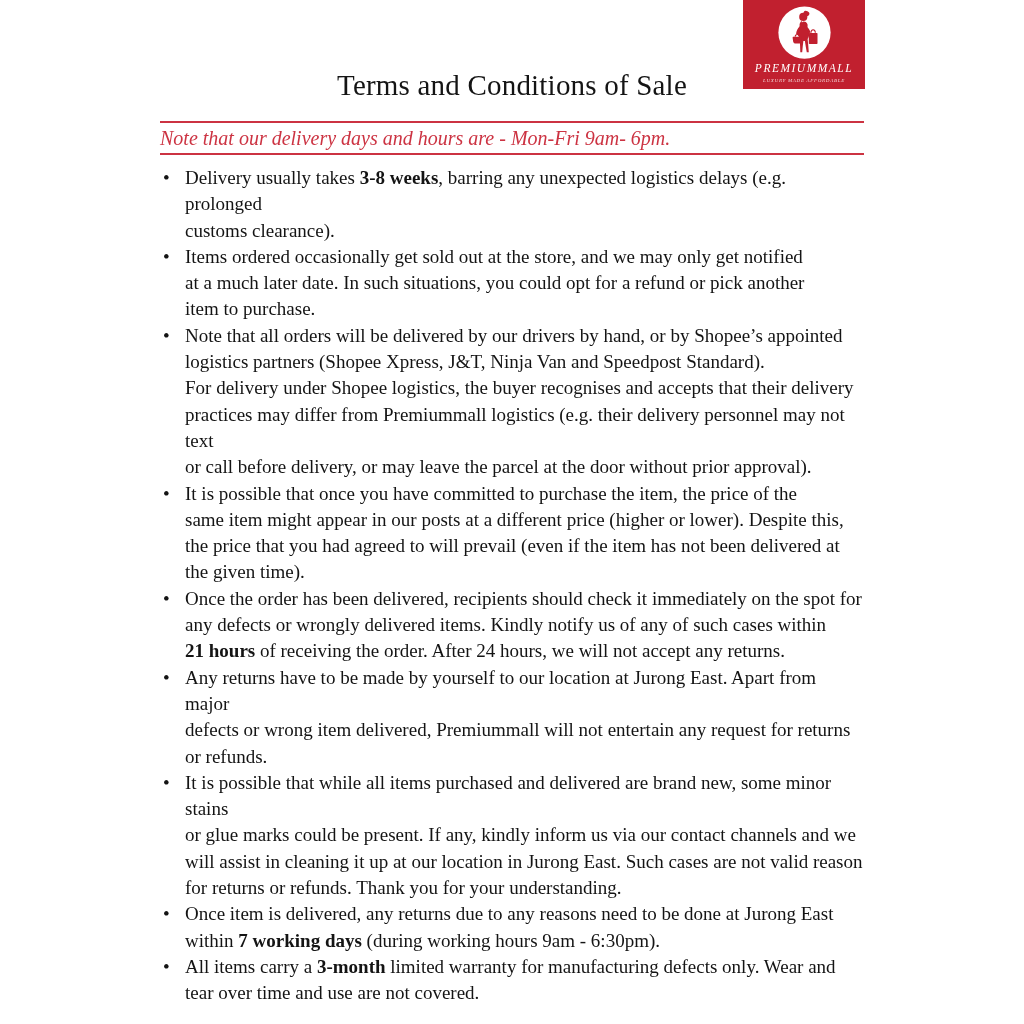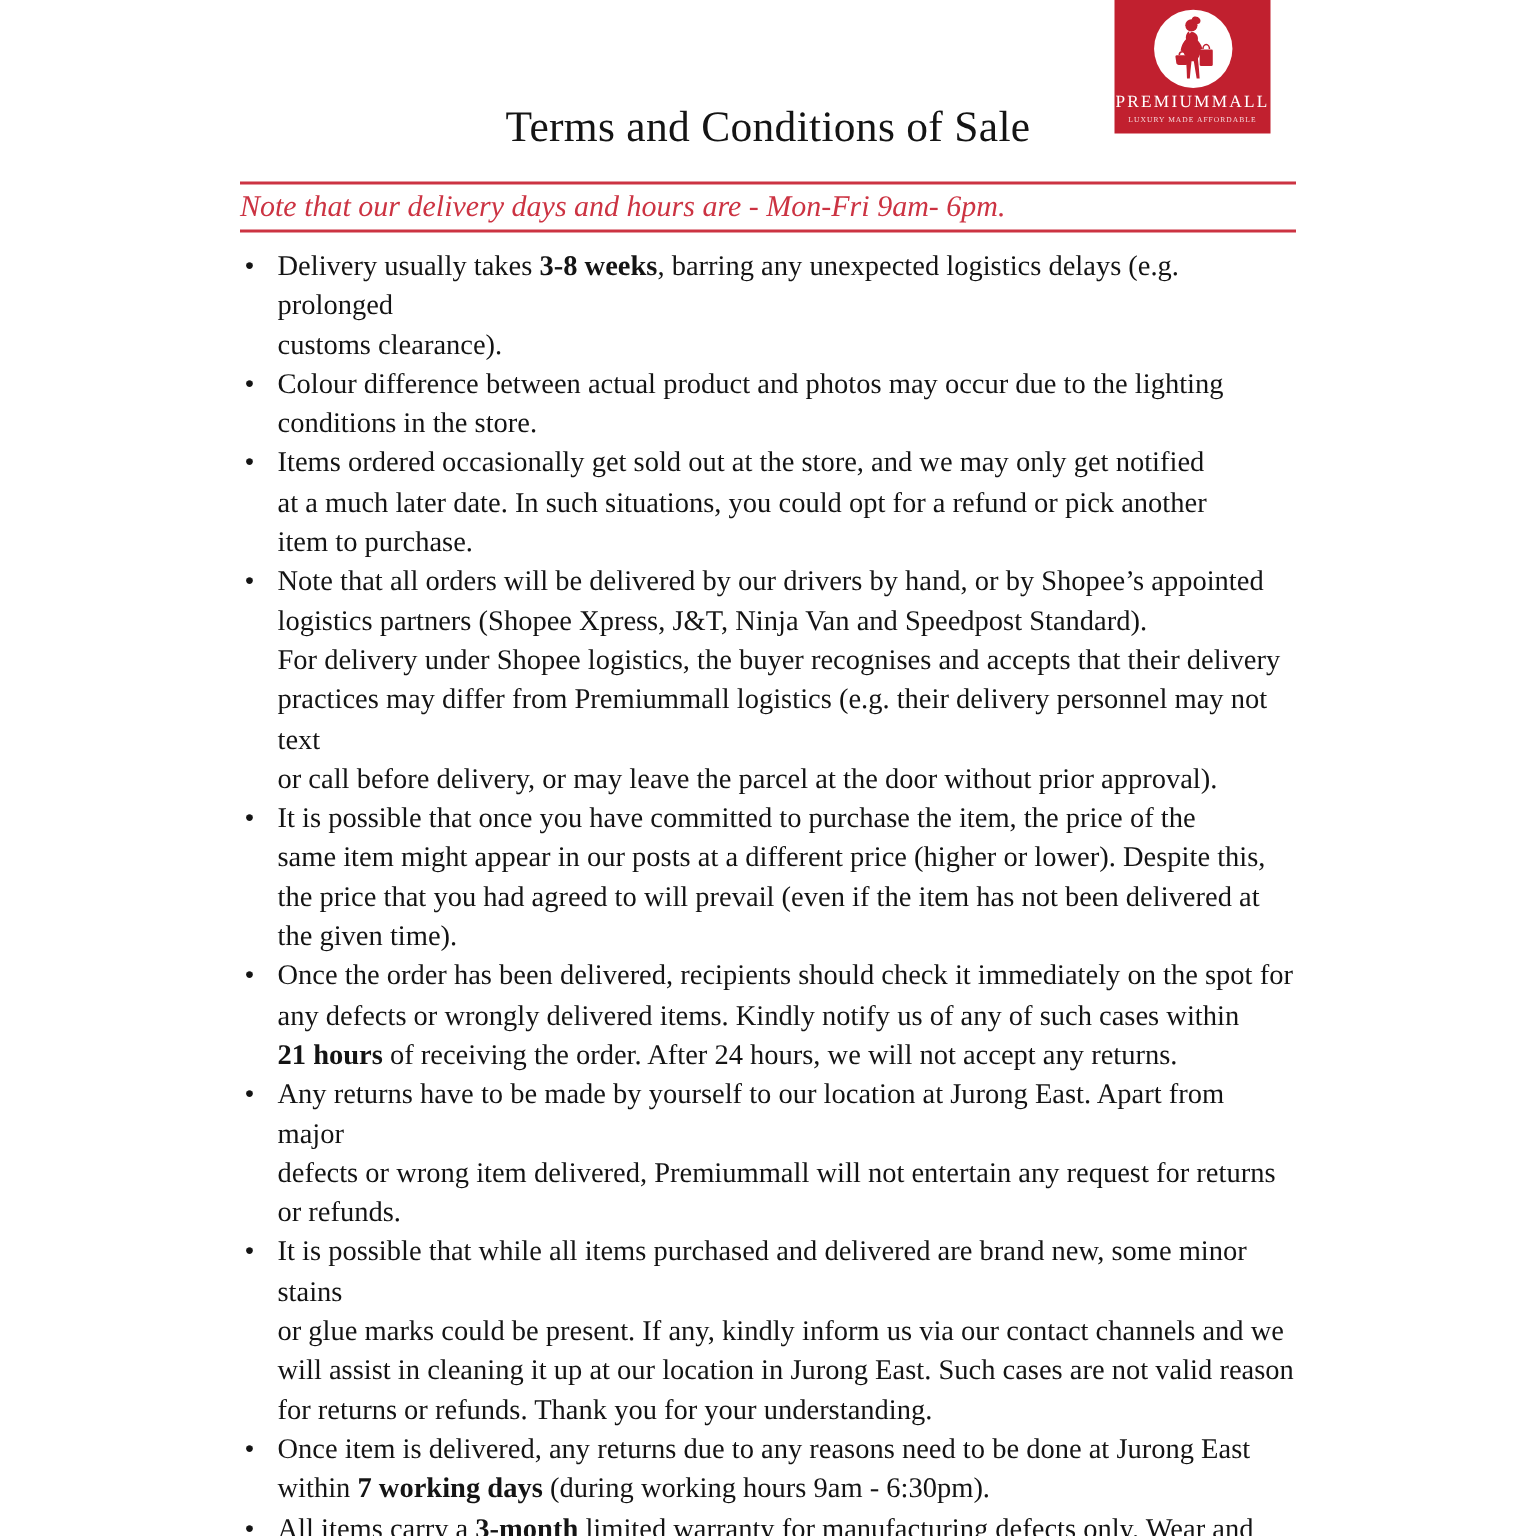--- a/index.html
+++ b/index.html
@@ -13,24 +13,25 @@
   }
   .content{
     position:absolute;
     left:160px; top:0;
     width:704px;
   }
   
   .logo{
     position:absolute;
     left:743px; top:0;
-    width:104px; height:89px;
+    width:122px; height:89px;
     background:var(--logo-bg,#c1202f);
     display:flex; flex-direction:column; align-items:center;
     box-sizing:border-box;
+    font-style:italic;
   }
   .logo svg{ width:57px; height:57px; margin-top:5px; display:block;}
   .fig{ fill:var(--logo-bg,#c1202f); }
   .fig-stroke{ fill:none; stroke:var(--logo-bg,#c1202f); stroke-width:1.1; }
   .brand{
     color:#fff; font-size:11.5px; letter-spacing:1.5px;
     line-height:1; margin-top:1px; white-space:nowrap;
   }
   .tagline{
     color:#fff; font-size:5px; letter-spacing:0.7px; opacity:0.82;
@@ -89,21 +90,20 @@
   <div class="tagline">LUXURY MADE AFFORDABLE</div>
 </div>
 
 <div class="content">
   <h1 class="title">Terms and Conditions of Sale</h1>
   <div class="rule rule-top"></div>
   <div class="notice">Note that our delivery days and hours are - Mon-Fri 9am- 6pm.</div>
   <div class="rule"></div>
   <ul class="terms" id="terms-list">
       <li>Delivery usually takes <b>3-8 weeks</b>, barring any unexpected logistics delays (e.g. prolonged<br>customs clearance).</li>
-      <li>Colour difference between actual product and photos may occur due to the lighting<br>conditions in the store.</li>
       <li>Items ordered occasionally get sold out at the store, and we may only get notified<br>at a much later date. In such situations, you could opt for a refund or pick another<br>item to purchase.</li>
       <li>Note that all orders will be delivered by our drivers by hand, or by Shopee’s appointed<br>logistics partners (Shopee Xpress, J&amp;T, Ninja Van and Speedpost Standard).<br>For delivery under Shopee logistics, the buyer recognises and accepts that their delivery<br>practices may differ from Premiummall logistics (e.g. their delivery personnel may not text<br>or call before delivery, or may leave the parcel at the door without prior approval).</li>
       <li>It is possible that once you have committed to purchase the item, the price of the<br>same item might appear in our posts at a different price (higher or lower). Despite this,<br>the price that you had agreed to will prevail (even if the item has not been delivered at<br>the given time).</li>
       <li>Once the order has been delivered, recipients should check it immediately on the spot for<br>any defects or wrongly delivered items. Kindly notify us of any of such cases within<br><b>21 hours</b> of receiving the order. After 24 hours, we will not accept any returns.</li>
       <li>Any returns have to be made by yourself to our location at Jurong East. Apart from major<br>defects or wrong item delivered, Premiummall will not entertain any request for returns<br>or refunds.</li>
       <li>It is possible that while all items purchased and delivered are brand new, some minor stains<br>or glue marks could be present. If any, kindly inform us via our contact channels and we<br>will assist in cleaning it up at our location in Jurong East. Such cases are not valid reason<br>for returns or refunds. Thank you for your understanding.</li>
       <li>Once item is delivered, any returns due to any reasons need to be done at Jurong East<br>within <b>7 working days</b> (during working hours 9am - 6:30pm).</li>
       <li>All items carry a <b>3-month</b> limited warranty for manufacturing defects only. Wear and<br>tear over time and use are not covered.</li>
     </ul>
 </div>

